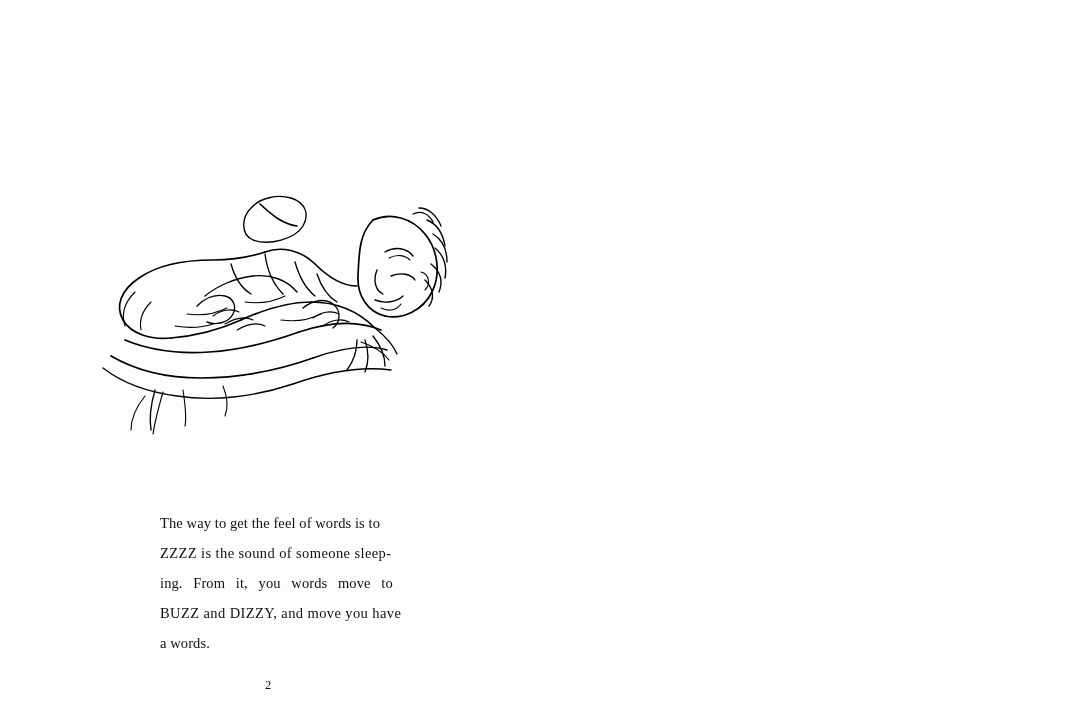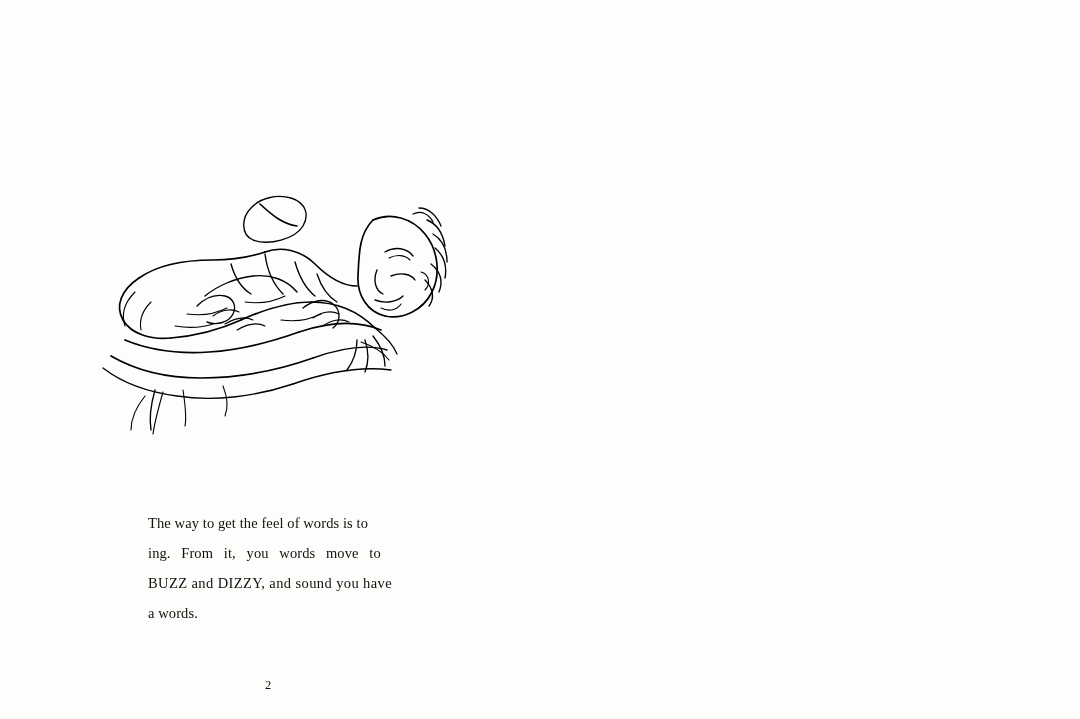--- a/index.html
+++ b/index.html
@@ -25,21 +25,21 @@
     top: 0;
     height: 719px;
     width: 540px;
   }
   .page-left { left: 0; }
   .page-right { left: 540px; }
 
   
   .body-text {
     position: absolute;
-    left: 148px;
+    left: 160px;
     top: 508px;
     width: 244px;
     font-size: 14.5px;
     line-height: 30px;
     color: #14110f;
     letter-spacing: 0.1px;
   }
   .body-text .line {
     display: block;
     white-space: nowrap;
@@ -157,22 +157,23 @@
           <path d="M190 112 C204 114 218 112 230 106" class="w1"></path>
           <path d="M226 130 C240 132 254 130 266 124" class="w1"></path>
           <path d="M96 112 C88 120 84 130 86 140" class="w1"></path>
           <path d="M80 102 C70 112 66 124 70 136" class="w1"></path>
         </g>
       </svg>
     </div>
 
     <div class="body-text">
       <span class="line just">The way to get the feel of words is to</span>
+      <span class="line just caps">ZZZZ is the sound of someone sleep-</span>
       <span class="line just spaced-wide">ing. From it, you words move to</span>
-      <span class="line just caps">BUZZ and DIZZY, and sound you have</span>
+      <span class="line just caps">BUZZ and DIZZY, and move you have</span>
       <span class="line">a words.</span>
     </div>
 
     <div class="folio folio-left">2</div>
   </div>
 
   <div class="page page-right">
 
     
     

